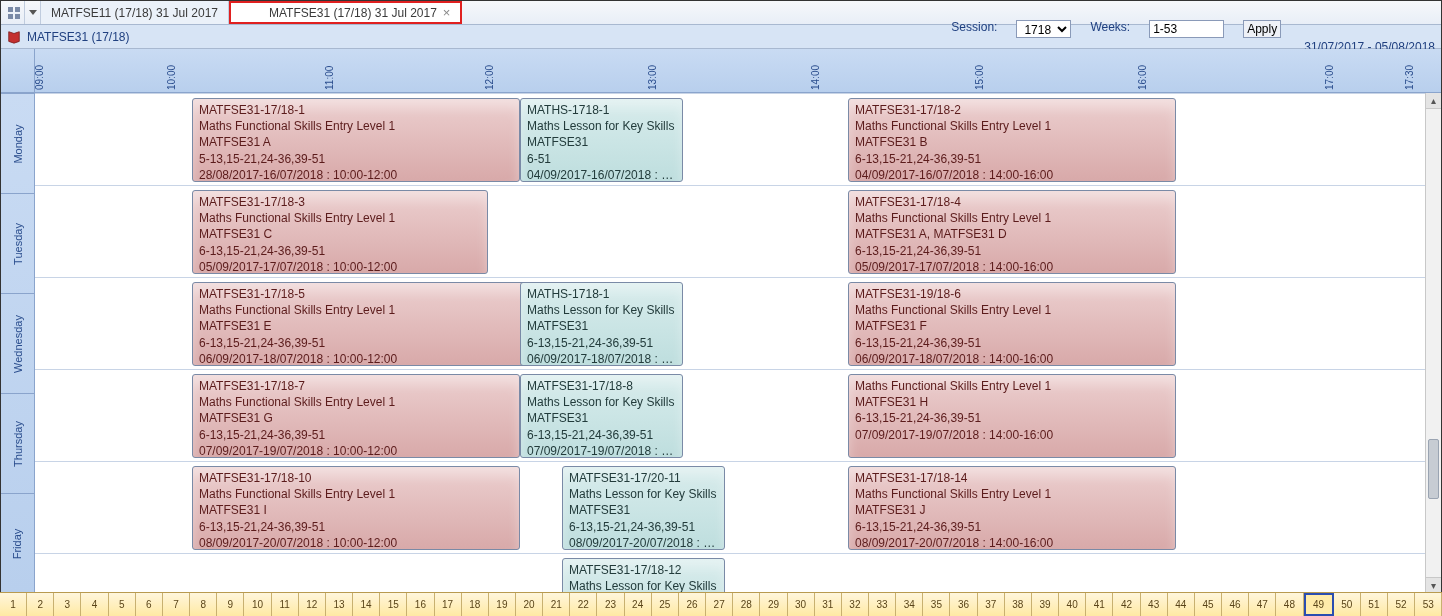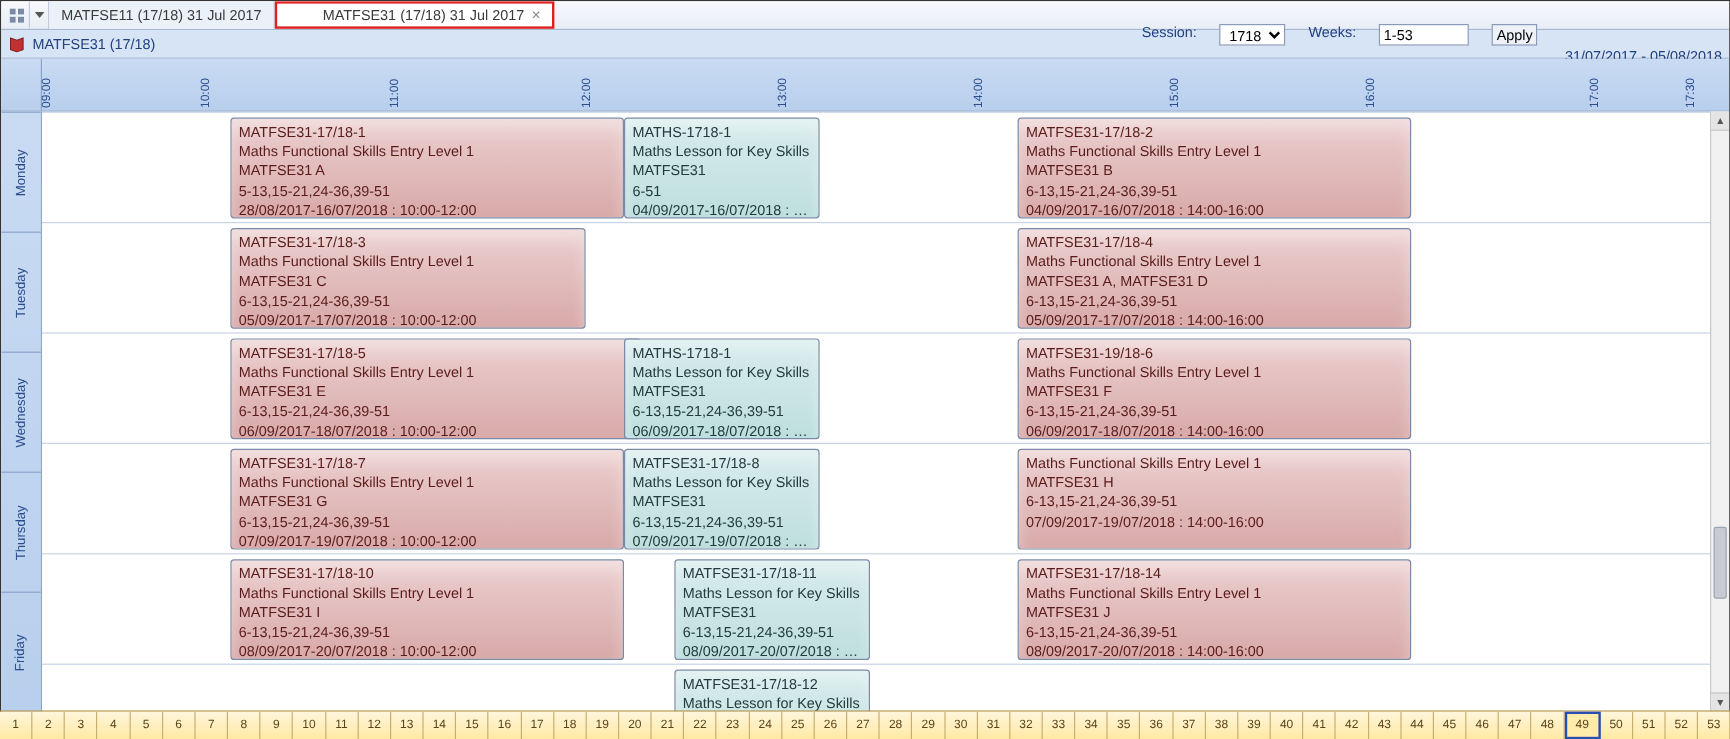--- a/index.html
+++ b/index.html
@@ -210,21 +210,21 @@
       </div>
       <div class="dayrow">
         <div class="event pink" style="left: 157px; width: 328px;">
           <span class="l">MATFSE31-17/18-10</span>
           <span class="l">Maths Functional Skills Entry Level 1</span>
           <span class="l">MATFSE31 I</span>
           <span class="l">6-13,15-21,24-36,39-51</span>
           <span class="l">08/09/2017-20/07/2018 : 10:00-12:00</span>
         </div>
         <div class="event teal" style="left: 527px; width: 163px;">
-          <span class="l">MATFSE31-17/18-11</span>
+          <span class="l">MATFSE31-17/20-11</span>
           <span class="l">Maths Lesson for Key Skills</span>
           <span class="l">MATFSE31</span>
           <span class="l">6-13,15-21,24-36,39-51</span>
           <span class="l">08/09/2017-20/07/2018 : 12:1</span>
         </div>
         <div class="event pink" style="left: 813px; width: 328px;">
           <span class="l">MATFSE31-17/18-14</span>
           <span class="l">Maths Functional Skills Entry Level 1</span>
           <span class="l">MATFSE31 J</span>
           <span class="l">6-13,15-21,24-36,39-51</span>

